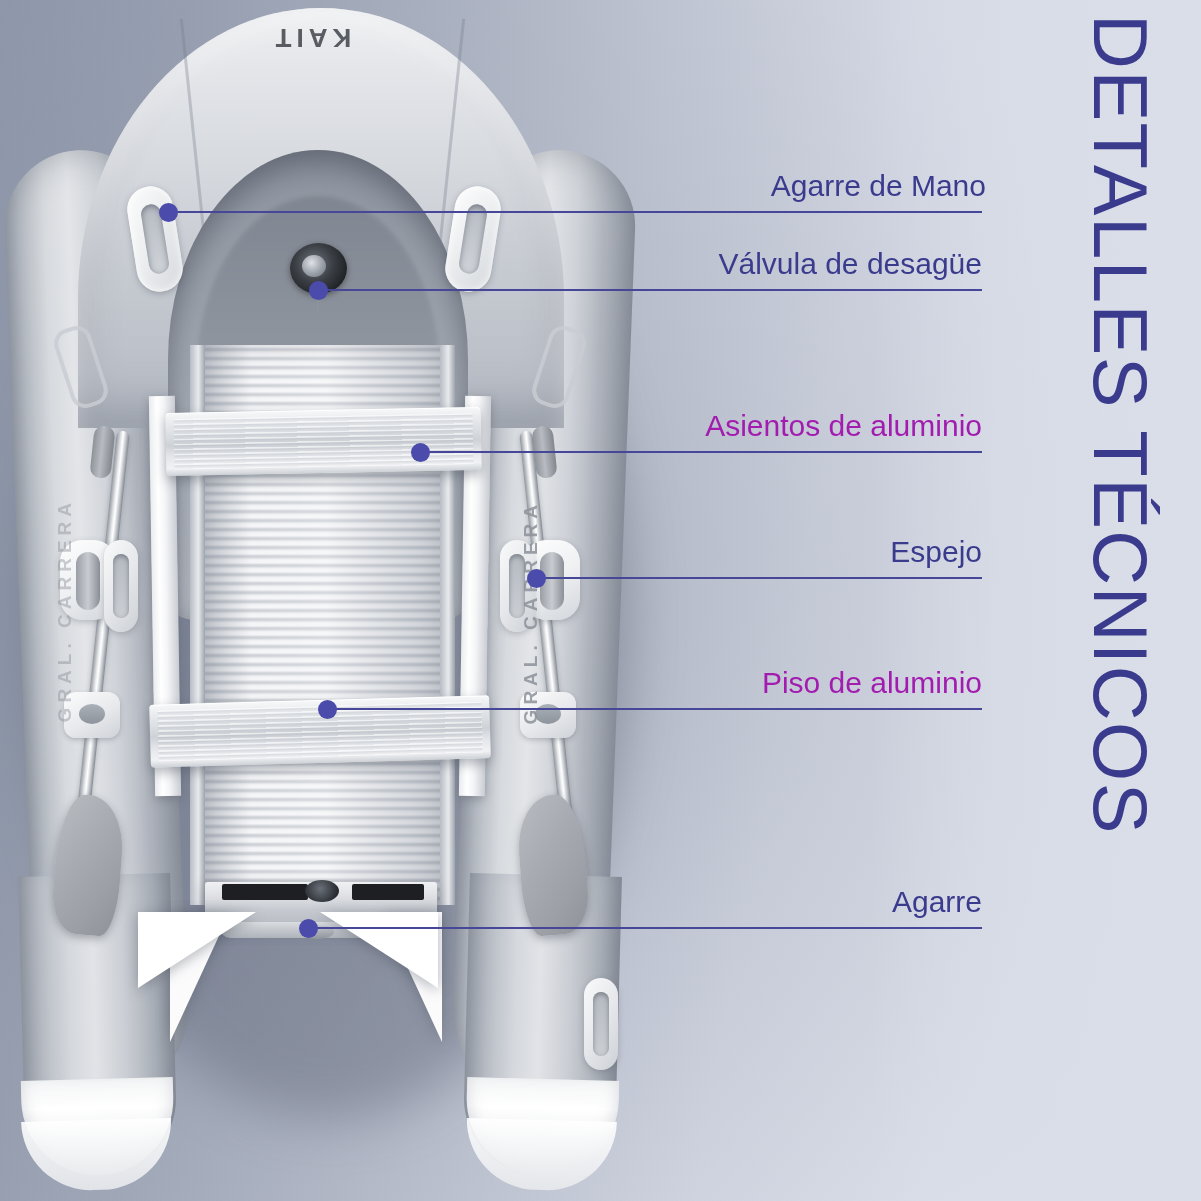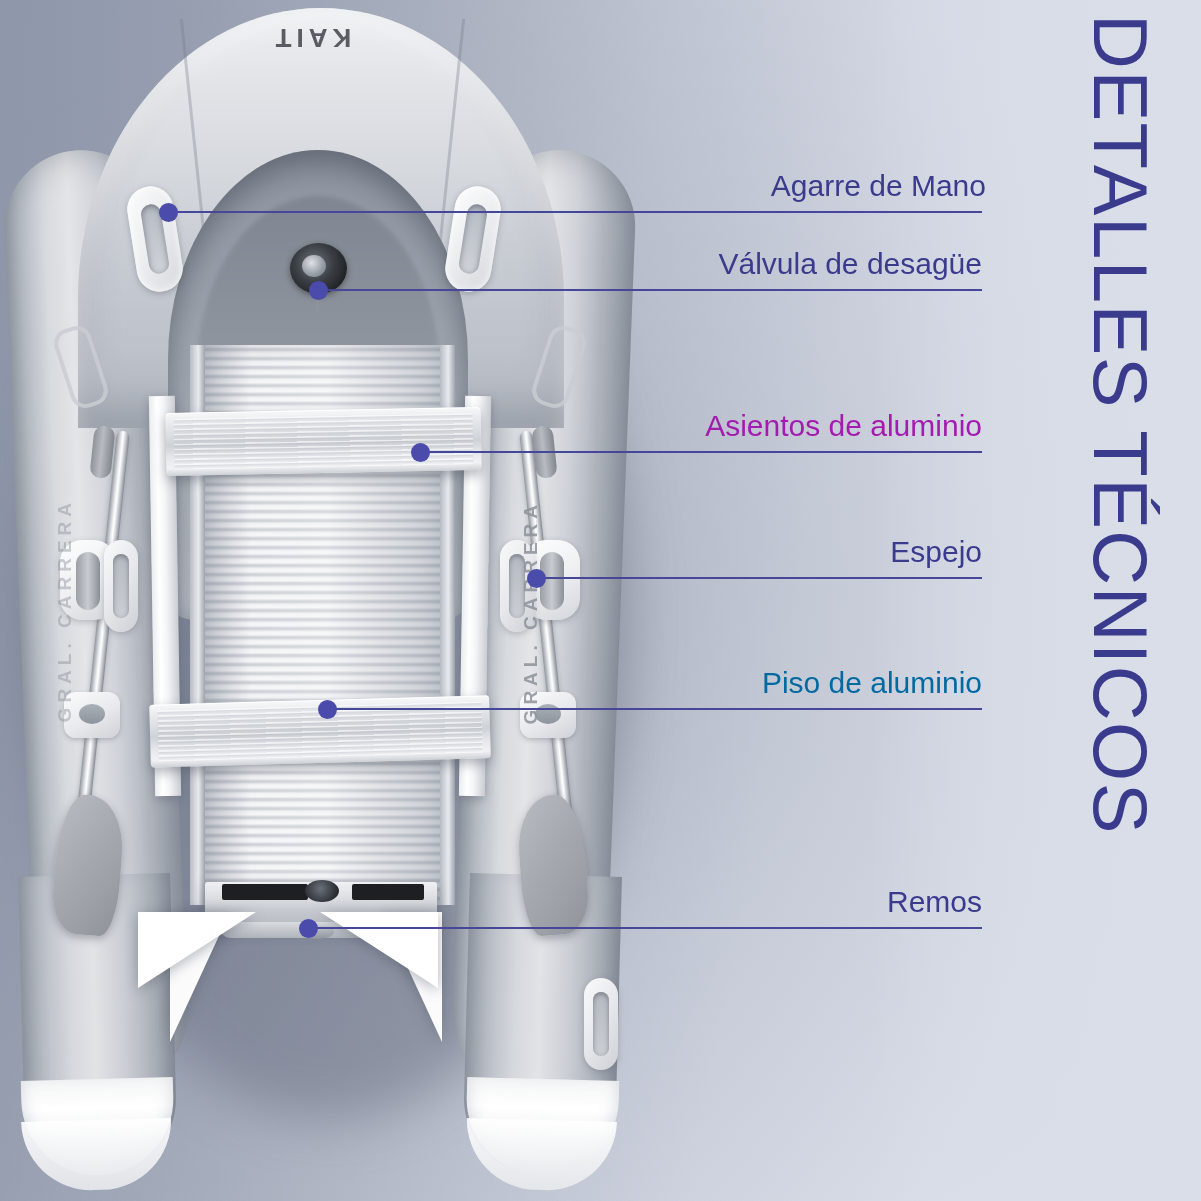--- a/index.html
+++ b/index.html
@@ -308,26 +308,26 @@
         <div class="c-label" style="left: 0px; width: 982px; top: 443px; color: #a21caf;">Asientos de aluminio</div>
       </div>
       <div class="callout">
         <div class="c-line" style="left: 536px; top: 577px; width: 446px; background: rgb(71, 71, 153);"></div>
         <div class="c-dot" style="left: 527px; top: 569px; background: rgb(75, 75, 171);"></div>
         <div class="c-label" style="left: 0px; width: 982px; top: 569px; color: rgb(59, 59, 142);">Espejo</div>
       </div>
       <div class="callout">
         <div class="c-line" style="left: 327px; top: 708px; width: 655px; background: rgb(71, 71, 153);"></div>
         <div class="c-dot" style="left: 318px; top: 700px; background: rgb(75, 75, 171);"></div>
-        <div class="c-label" style="left: 0px; width: 982px; top: 700px; color: #0369a1;">Piso de aluminio</div>
+        <div class="c-label" style="left: 0px; width: 982px; top: 700px; color: #a21caf;">Piso de aluminio</div>
       </div>
       <div class="callout">
         <div class="c-line" style="left: 308px; top: 927px; width: 674px; background: rgb(71, 71, 153);"></div>
         <div class="c-dot" style="left: 299px; top: 919px; background: rgb(75, 75, 171);"></div>
-        <div class="c-label" style="left: 0px; width: 982px; top: 919px; color: rgb(59, 59, 142);">Remos</div>
+        <div class="c-label" style="left: 0px; width: 982px; top: 919px; color: rgb(59, 59, 142);">Agarre</div>
       </div>
     </div>
 
   <div id="title">
     <span>DETALLES TÉCNICOS</span>
   </div>
 
 </div>
 
 </body></html>

